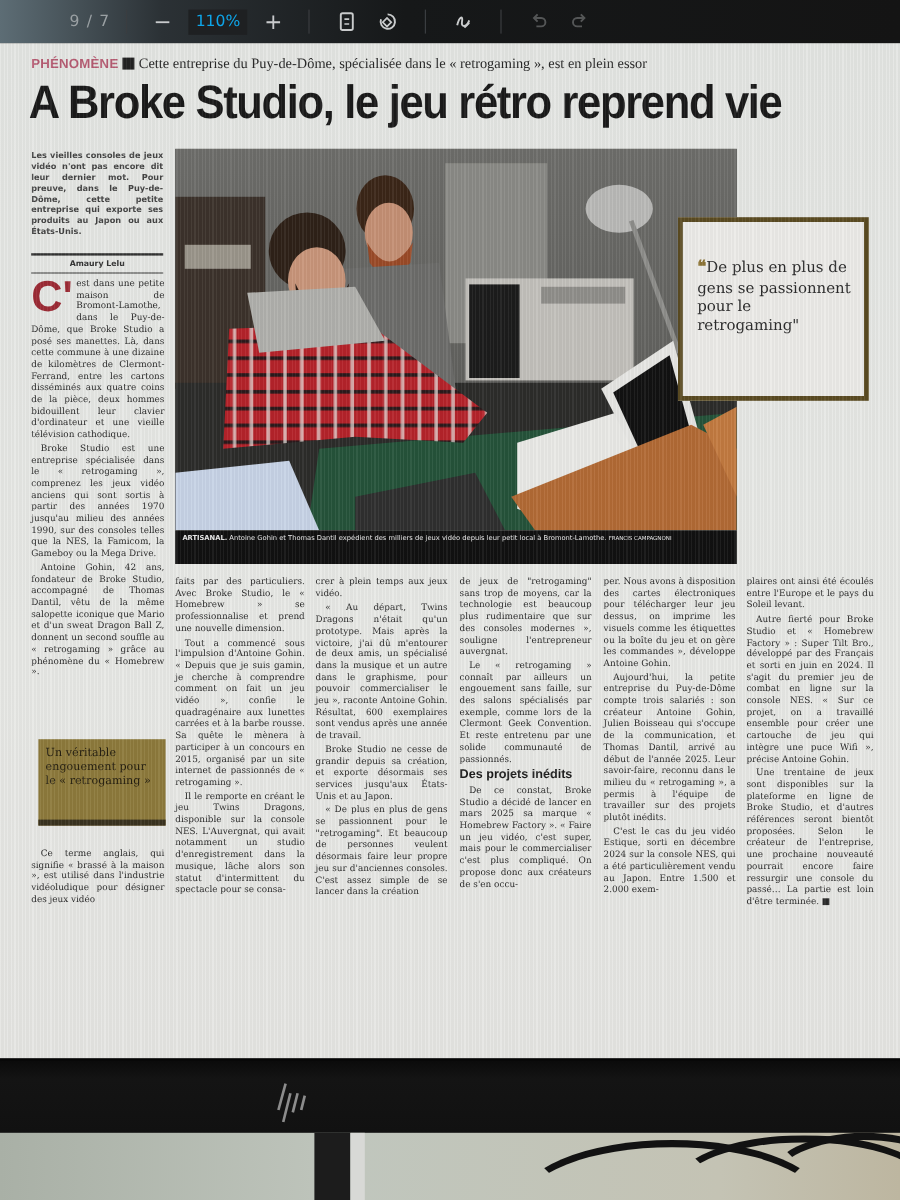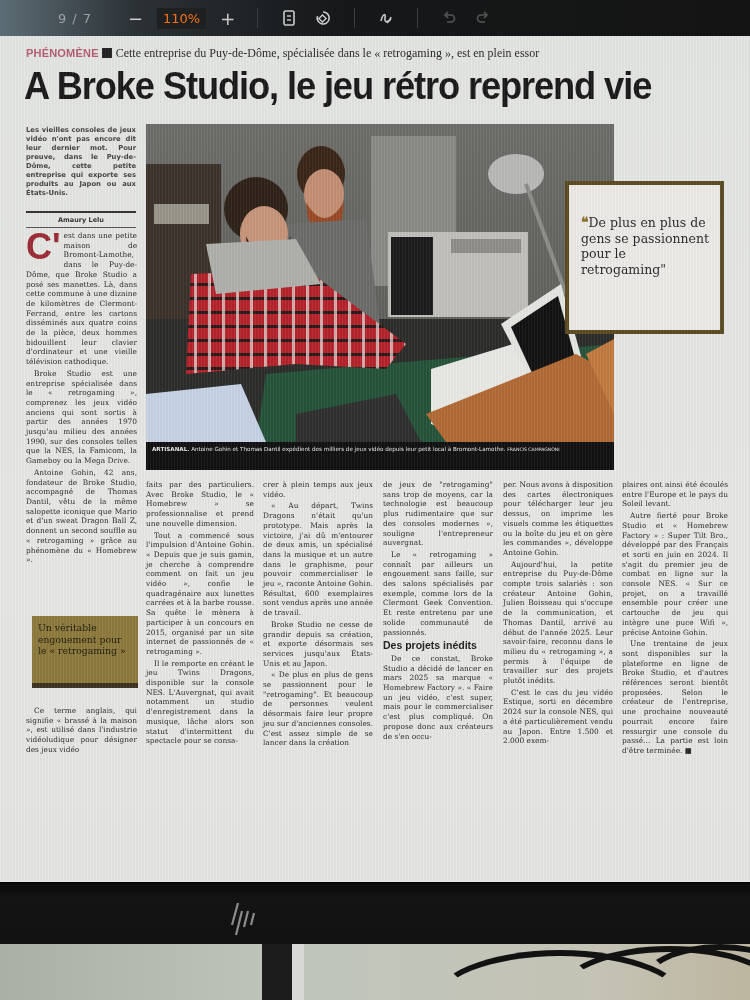--- a/index.html
+++ b/index.html
@@ -9,21 +9,21 @@
   
   .toolbar {
     position: absolute; left: 0; top: 0; width: 750px; height: 36px;
     background: linear-gradient(90deg, #5d6d75 0%, #2b3135 18%, #161819 45%, #141414 100%);
     display: flex; align-items: center; padding-left: 58px;
     font-family: "DejaVu Sans", sans-serif; color: #b9bcbe; font-size: 13px;
   }
   .toolbar .pg { display: flex; gap: 6px; color: #9aa0a3; }
   .toolbar .sep { width: 1px; height: 20px; background: #3a3d40; margin: 0 14px; }
   .toolbar .zbtn { font-size: 18px; color: #c8cacc; padding: 0 8px; }
-  .toolbar .zoomval { background: #1e2022; padding: 3px 6px; color: #f97316; margin: 0 6px; }
+  .toolbar .zoomval { background: #1e2022; padding: 3px 6px; color: #0ea5e9; margin: 0 6px; }
   .toolbar .ic { width: 22px; height: 22px; display: inline-flex; align-items: center; justify-content: center; margin: 0 6px; }
   .toolbar .ic svg { width: 18px; height: 18px; }
   .toolbar .dim { opacity: 0.35; }
 
   
   .page {
     position: absolute; left: 0; top: 36px; width: 750px; height: 846px;
     background: linear-gradient(180deg, #e4e6e3 0%, #e8e9e6 60%, #e6e6e3 100%);
     overflow: hidden;
   }

